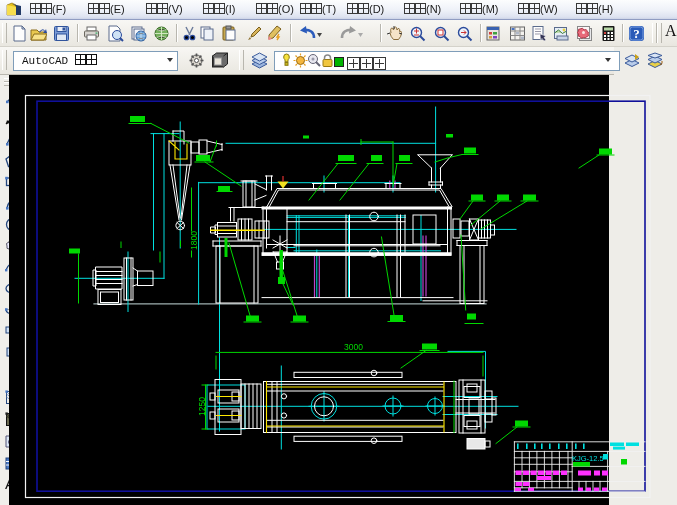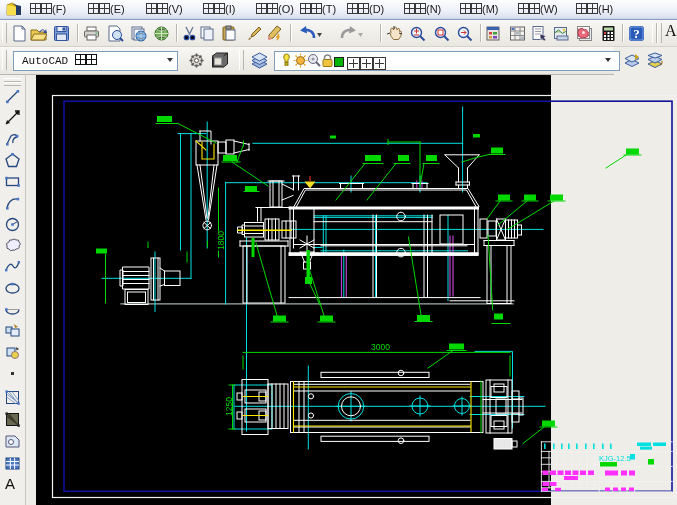--- a/index.html
+++ b/index.html
@@ -4,21 +4,21 @@
 body{width:677px;height:505px;overflow:hidden;position:relative;font-family:"Liberation Sans",sans-serif;background:#eeede8}
 #menubar{position:absolute;left:0;top:0;width:677px;height:19px;background:linear-gradient(#fcfdfe,#eef1f8 55%,#dde2f0 90%,#ccd3e6);border-bottom:1px solid #8f9cc2}
 .mi{position:absolute;top:3px;font-size:11px;color:#1a1a1a;white-space:nowrap}
 .g{display:inline-block;width:9px;height:9px;border:1px solid #383838;vertical-align:-1px;margin-right:0;background:linear-gradient(#383838,#383838) 50% 50%/9px 1px no-repeat,linear-gradient(#383838,#383838) 50% 50%/1px 9px no-repeat}
 #tb1{position:absolute;left:0;top:20px;width:677px;height:26px;background:linear-gradient(#f8f7f4,#e9e7e0);border-bottom:1px solid #d4d2ca}
 #tb2{position:absolute;left:0;top:47px;width:614px;height:27px;background:linear-gradient(#f8f7f4,#e9e7e0);border-bottom:1px solid #b9b7af}
 .grip{position:absolute;top:3px;width:3px;height:20px;border-left:1px solid #fff;border-right:1px solid #b8b6ae}
 .vsep{position:absolute;top:4px;width:1px;height:18px;background:#b8b6ae;border-right:1px solid #fff}
 .ic{position:absolute;top:5px;width:17px;height:17px}
 #leftbar{position:absolute;left:0;top:75px;width:25px;height:430px;background:#f0efeb;border-right:1px solid #c8c6bf}
-#canvas{position:absolute;left:36px;top:75px;width:515px;height:430px;background:#000}
+#canvas{position:absolute;left:9px;top:75px;width:600px;height:430px;background:#000}
 .lic{position:absolute;left:4px;width:17px;height:17px}
 </style></head><body>
 <div id="menubar">
  <svg class="ic" style="left:6px;top:2px;width:16px;height:15px" viewBox="0 0 16 15">
   <polygon points="1,3 6,1 10,3 10,13 1,13" fill="#e8c21a" stroke="#806000" stroke-width="0.6"></polygon>
   <polygon points="6,2 15,4 15,13 10,13 10,4" fill="#223a66"></polygon>
   <polygon points="1,3 10,5 10,13 1,13" fill="#f6dd4e"></polygon>
  </svg>
  <span class="mi" style="left:30px"><span class="g"></span><span class="g"></span>(F)</span>
  <span class="mi" style="left:88px"><span class="g"></span><span class="g"></span>(E)</span>

